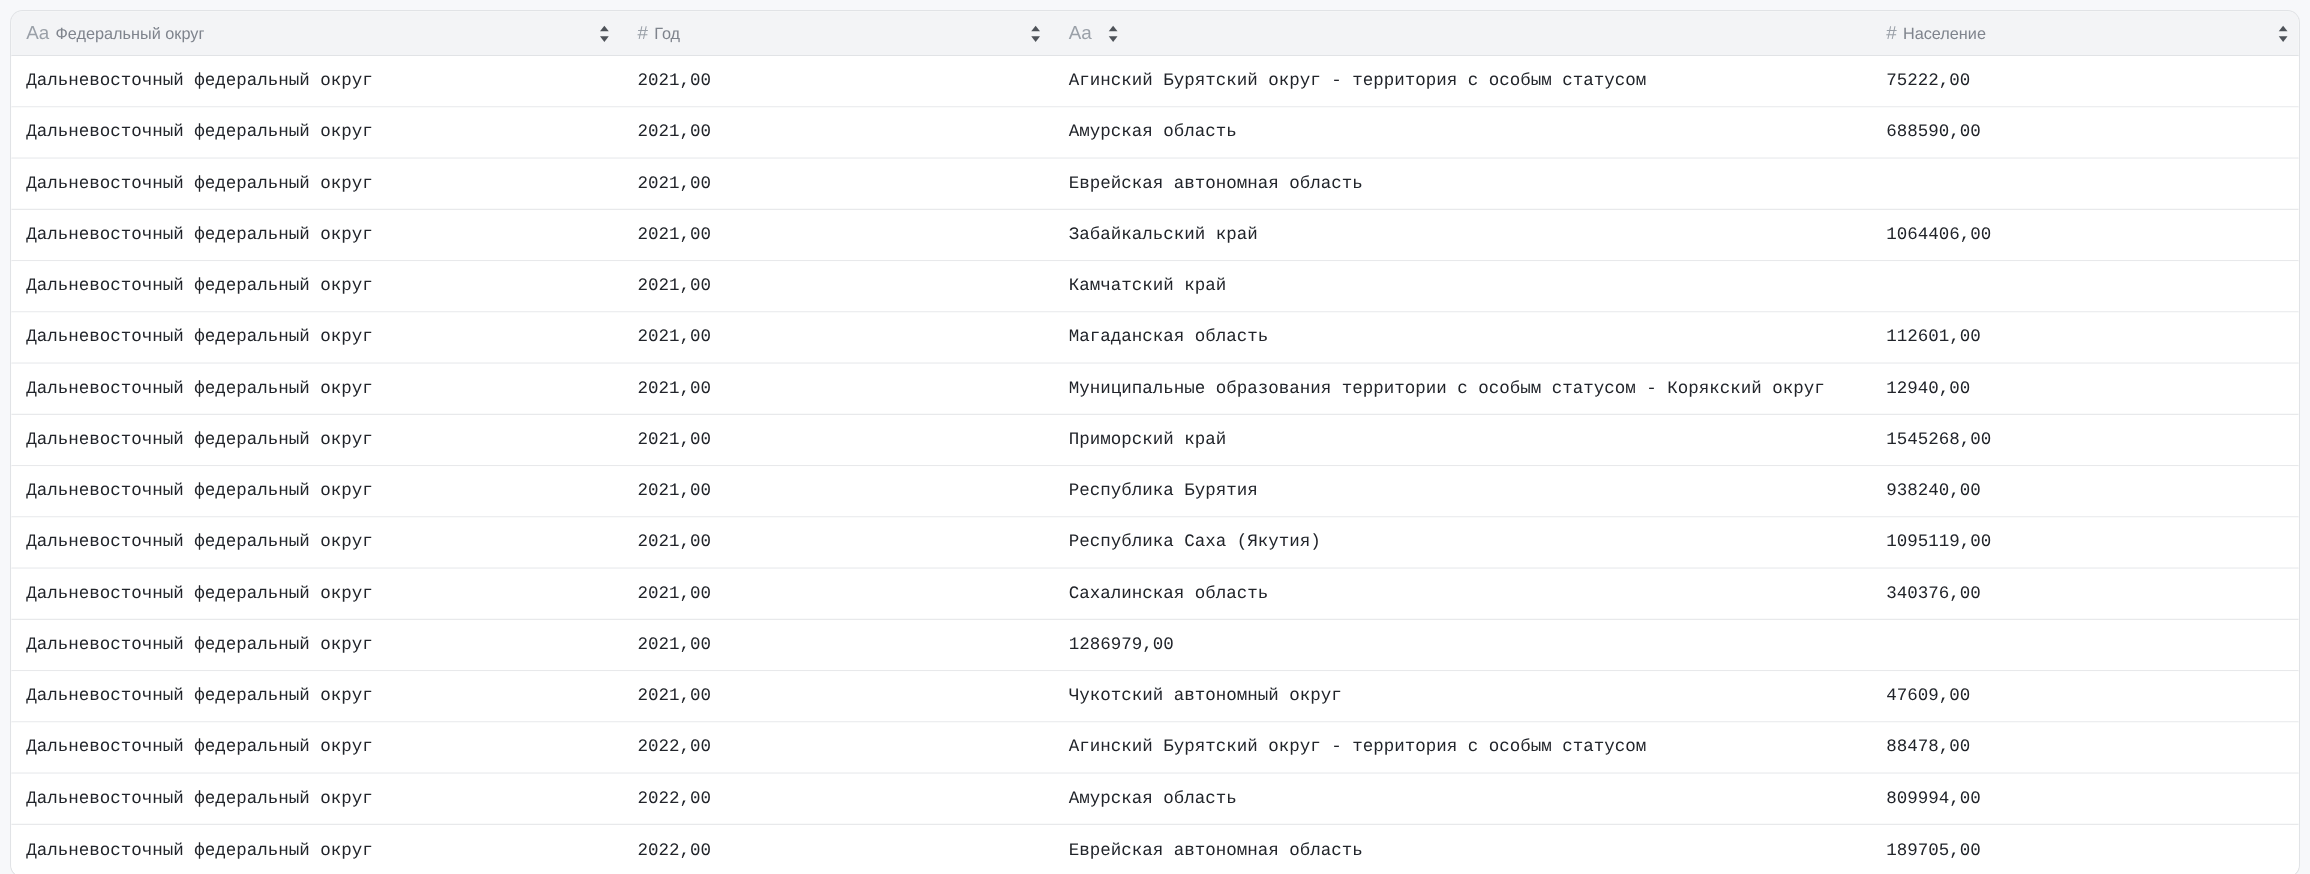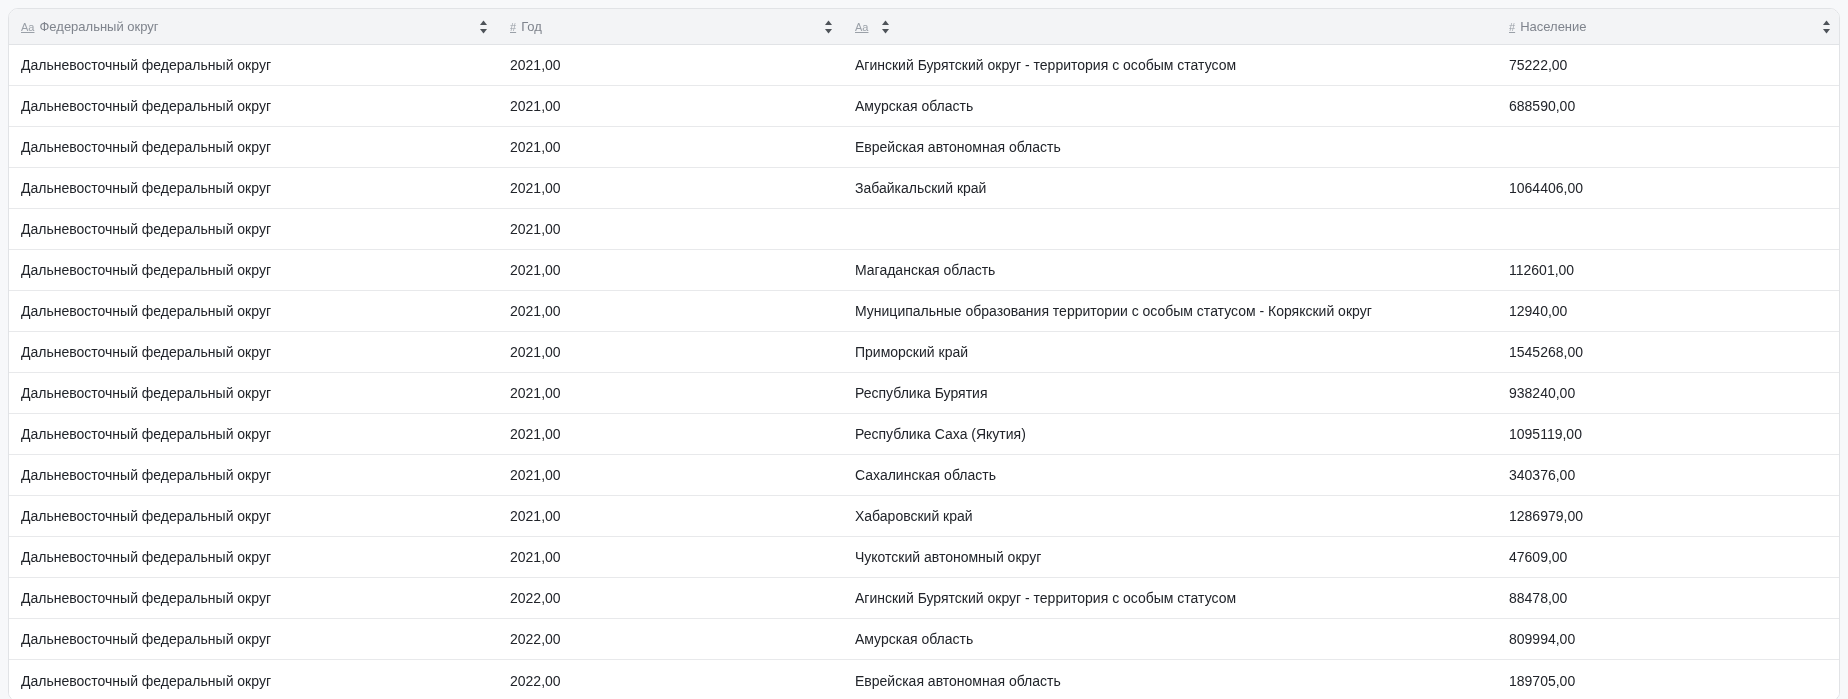--- a/index.html
+++ b/index.html
@@ -30,25 +30,24 @@
     border-bottom: 1px solid #e1e3e6;
   }
   .th {
     display: flex;
     align-items: center;
     padding: 0 10px 0 12px;
     cursor: pointer;
     overflow: hidden;
   }
   .th-prefix {
-    font-size: 11px;
+    font-size: 15px;
     color: #9aa0a8;
     margin-right: 5px;
     flex: 0 0 auto;
-    text-decoration: underline;
   }
   .th-label {
     font-size: 13px;
     color: #7f848d;
     white-space: nowrap;
     overflow: hidden;
     flex: 1 1 auto;
   }
   .sort-icon {
     flex: 0 0 auto;
@@ -56,20 +55,21 @@
     display: flex;
     align-items: center;
   }
   .tbody { background: #ffffff; }
   .tr {
     display: grid;
     grid-template-columns: 489px 345px 654px 344px;
     height: 41px;
     border-bottom: 1px solid #e8e9eb;
     background: #ffffff;
+    font-family: Liberation Mono, monospace;
   }
   .tr:last-child { border-bottom: none; }
   .td {
     display: flex;
     align-items: center;
     padding: 0 12px;
     font-size: 14px;
     color: #21242a;
     white-space: nowrap;
     overflow: hidden;
@@ -147,20 +147,21 @@
     </div>
       <div class="tr">
       <div class="td">Дальневосточный федеральный округ</div>
       <div class="td">2021,00</div>
       <div class="td">Забайкальский край</div>
       <div class="td">1064406,00</div>
     </div>
       <div class="tr">
       <div class="td">Дальневосточный федеральный округ</div>
       <div class="td">2021,00</div>
+      <div class="td">Камчатский край</div>
     </div>
       <div class="tr">
       <div class="td">Дальневосточный федеральный округ</div>
       <div class="td">2021,00</div>
       <div class="td">Магаданская область</div>
       <div class="td">112601,00</div>
     </div>
       <div class="tr">
       <div class="td">Дальневосточный федеральный округ</div>
       <div class="td">2021,00</div>
@@ -187,21 +188,20 @@
     </div>
       <div class="tr">
       <div class="td">Дальневосточный федеральный округ</div>
       <div class="td">2021,00</div>
       <div class="td">Сахалинская область</div>
       <div class="td">340376,00</div>
     </div>
       <div class="tr">
       <div class="td">Дальневосточный федеральный округ</div>
       <div class="td">2021,00</div>
-      <div class="td">Хабаровский край</div>
       <div class="td">1286979,00</div>
     </div>
       <div class="tr">
       <div class="td">Дальневосточный федеральный округ</div>
       <div class="td">2021,00</div>
       <div class="td">Чукотский автономный округ</div>
       <div class="td">47609,00</div>
     </div>
       <div class="tr">
       <div class="td">Дальневосточный федеральный округ</div>

